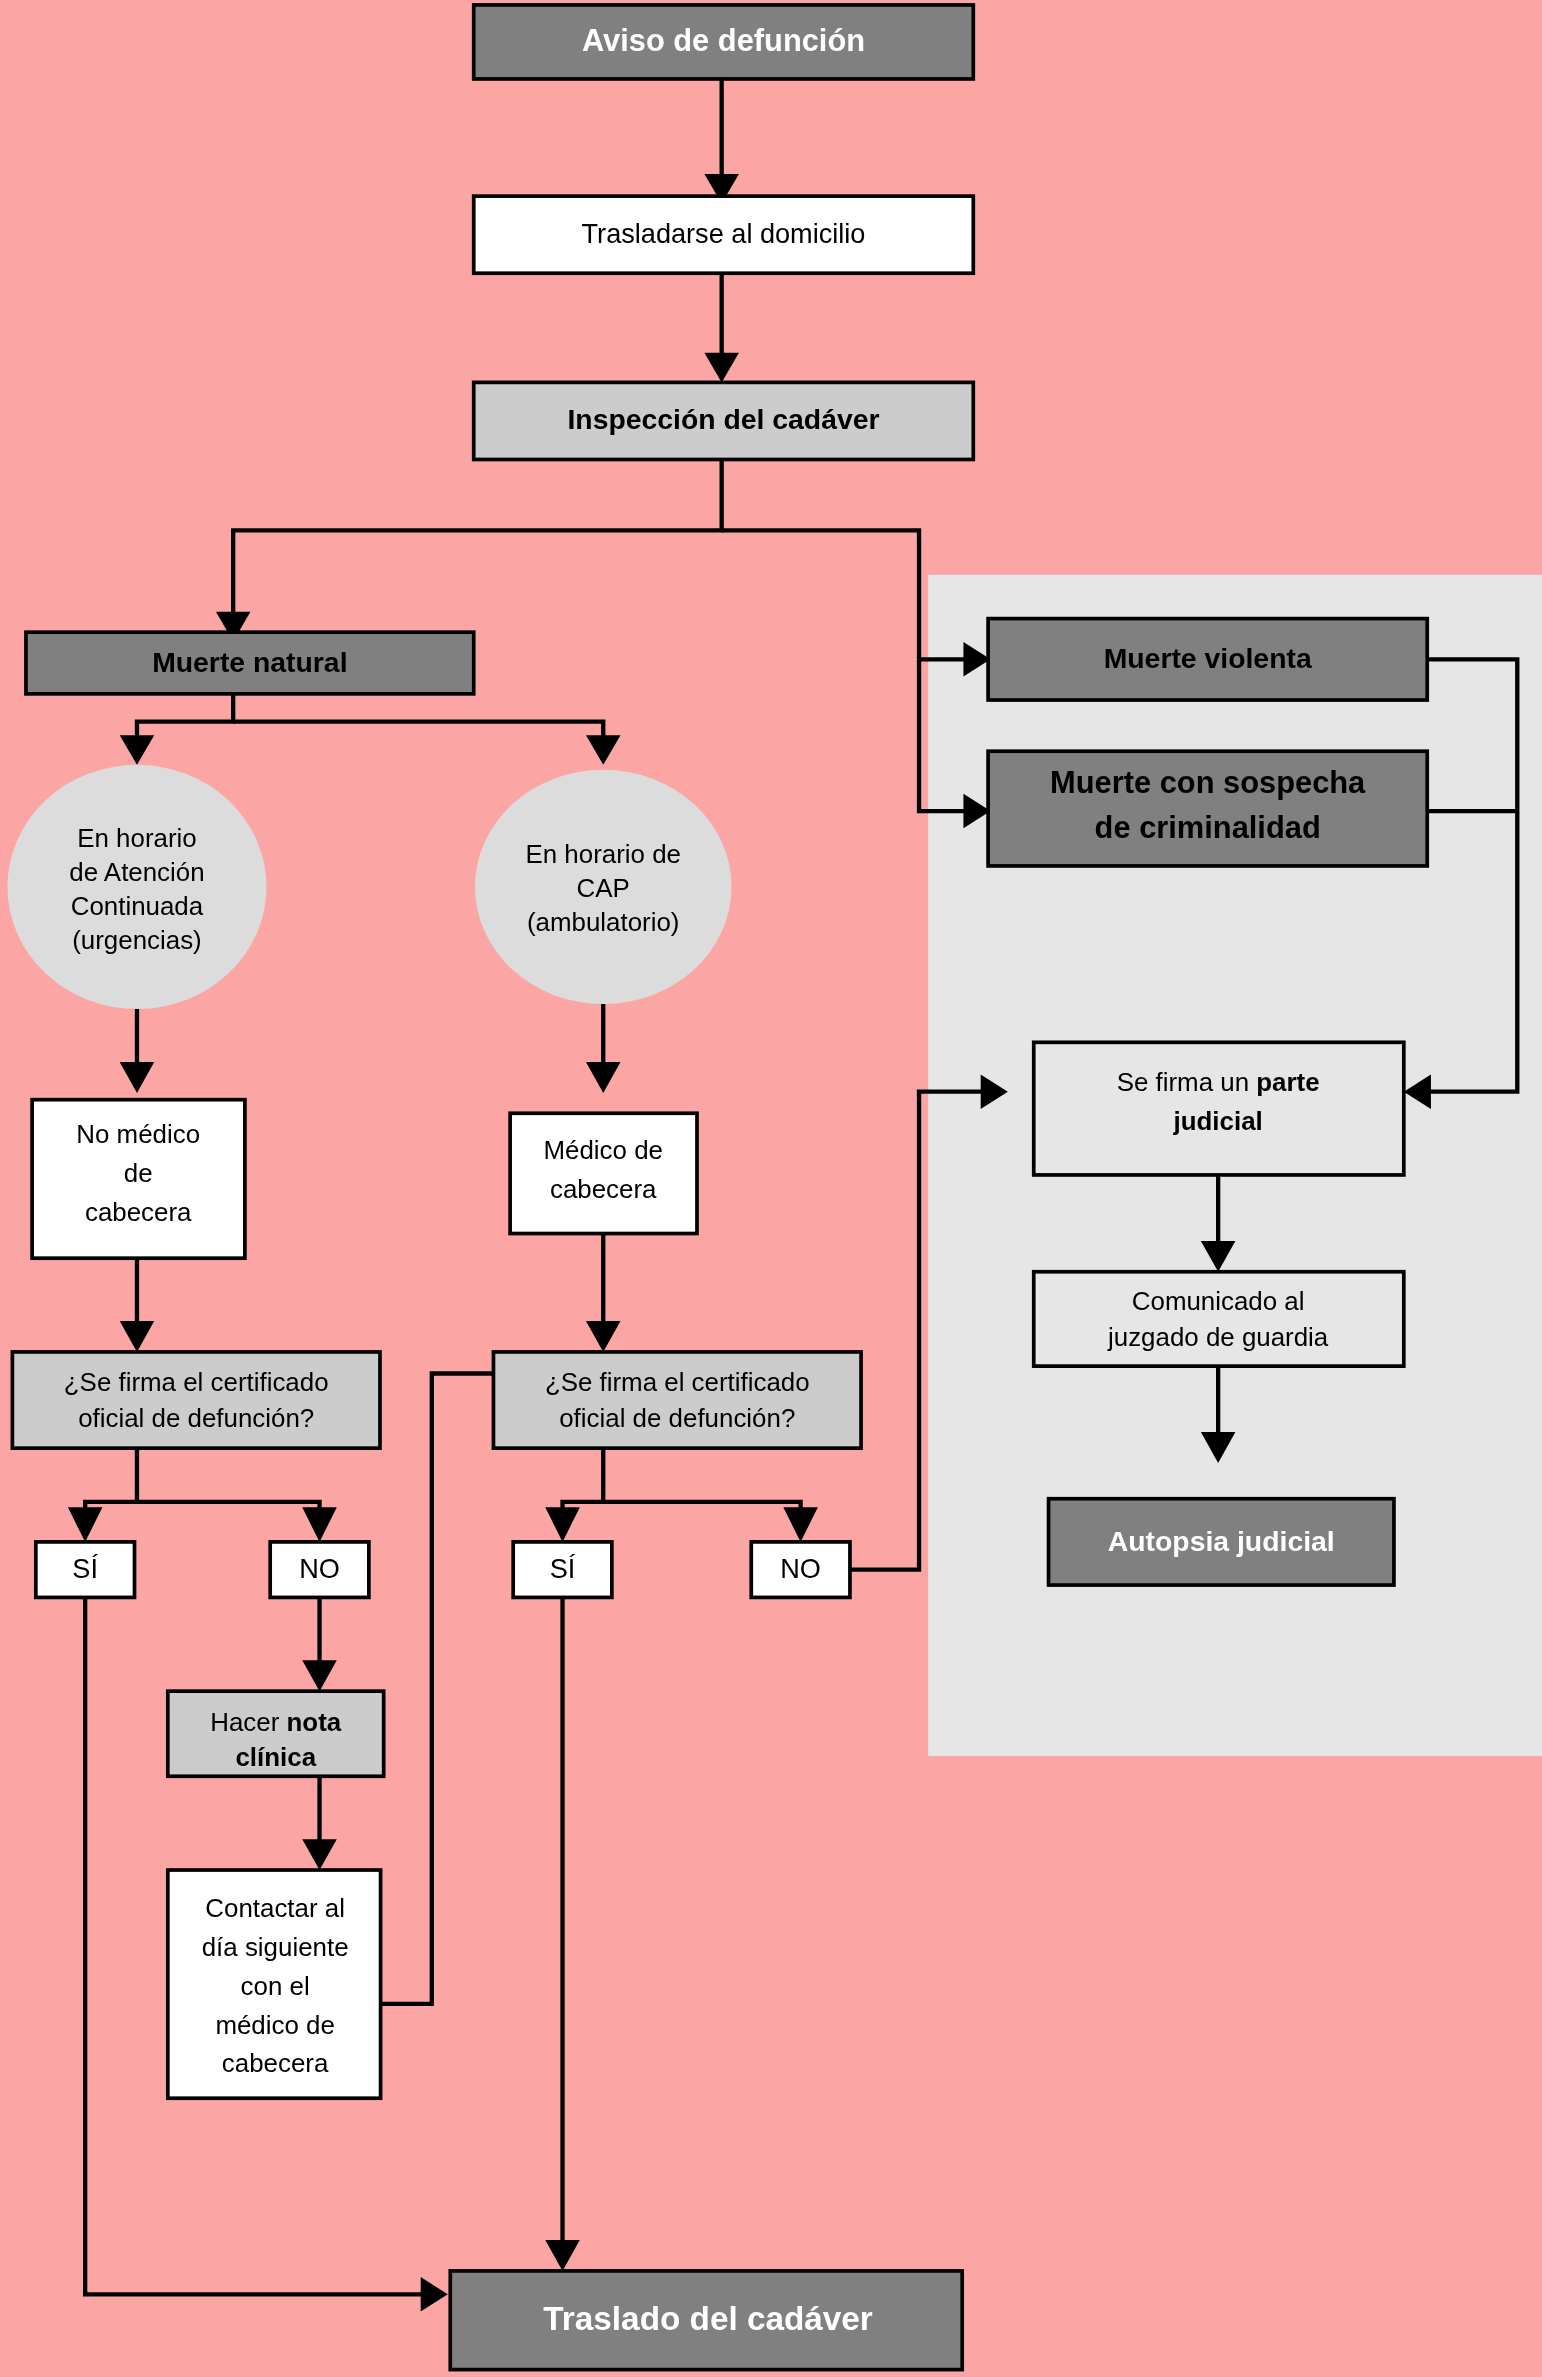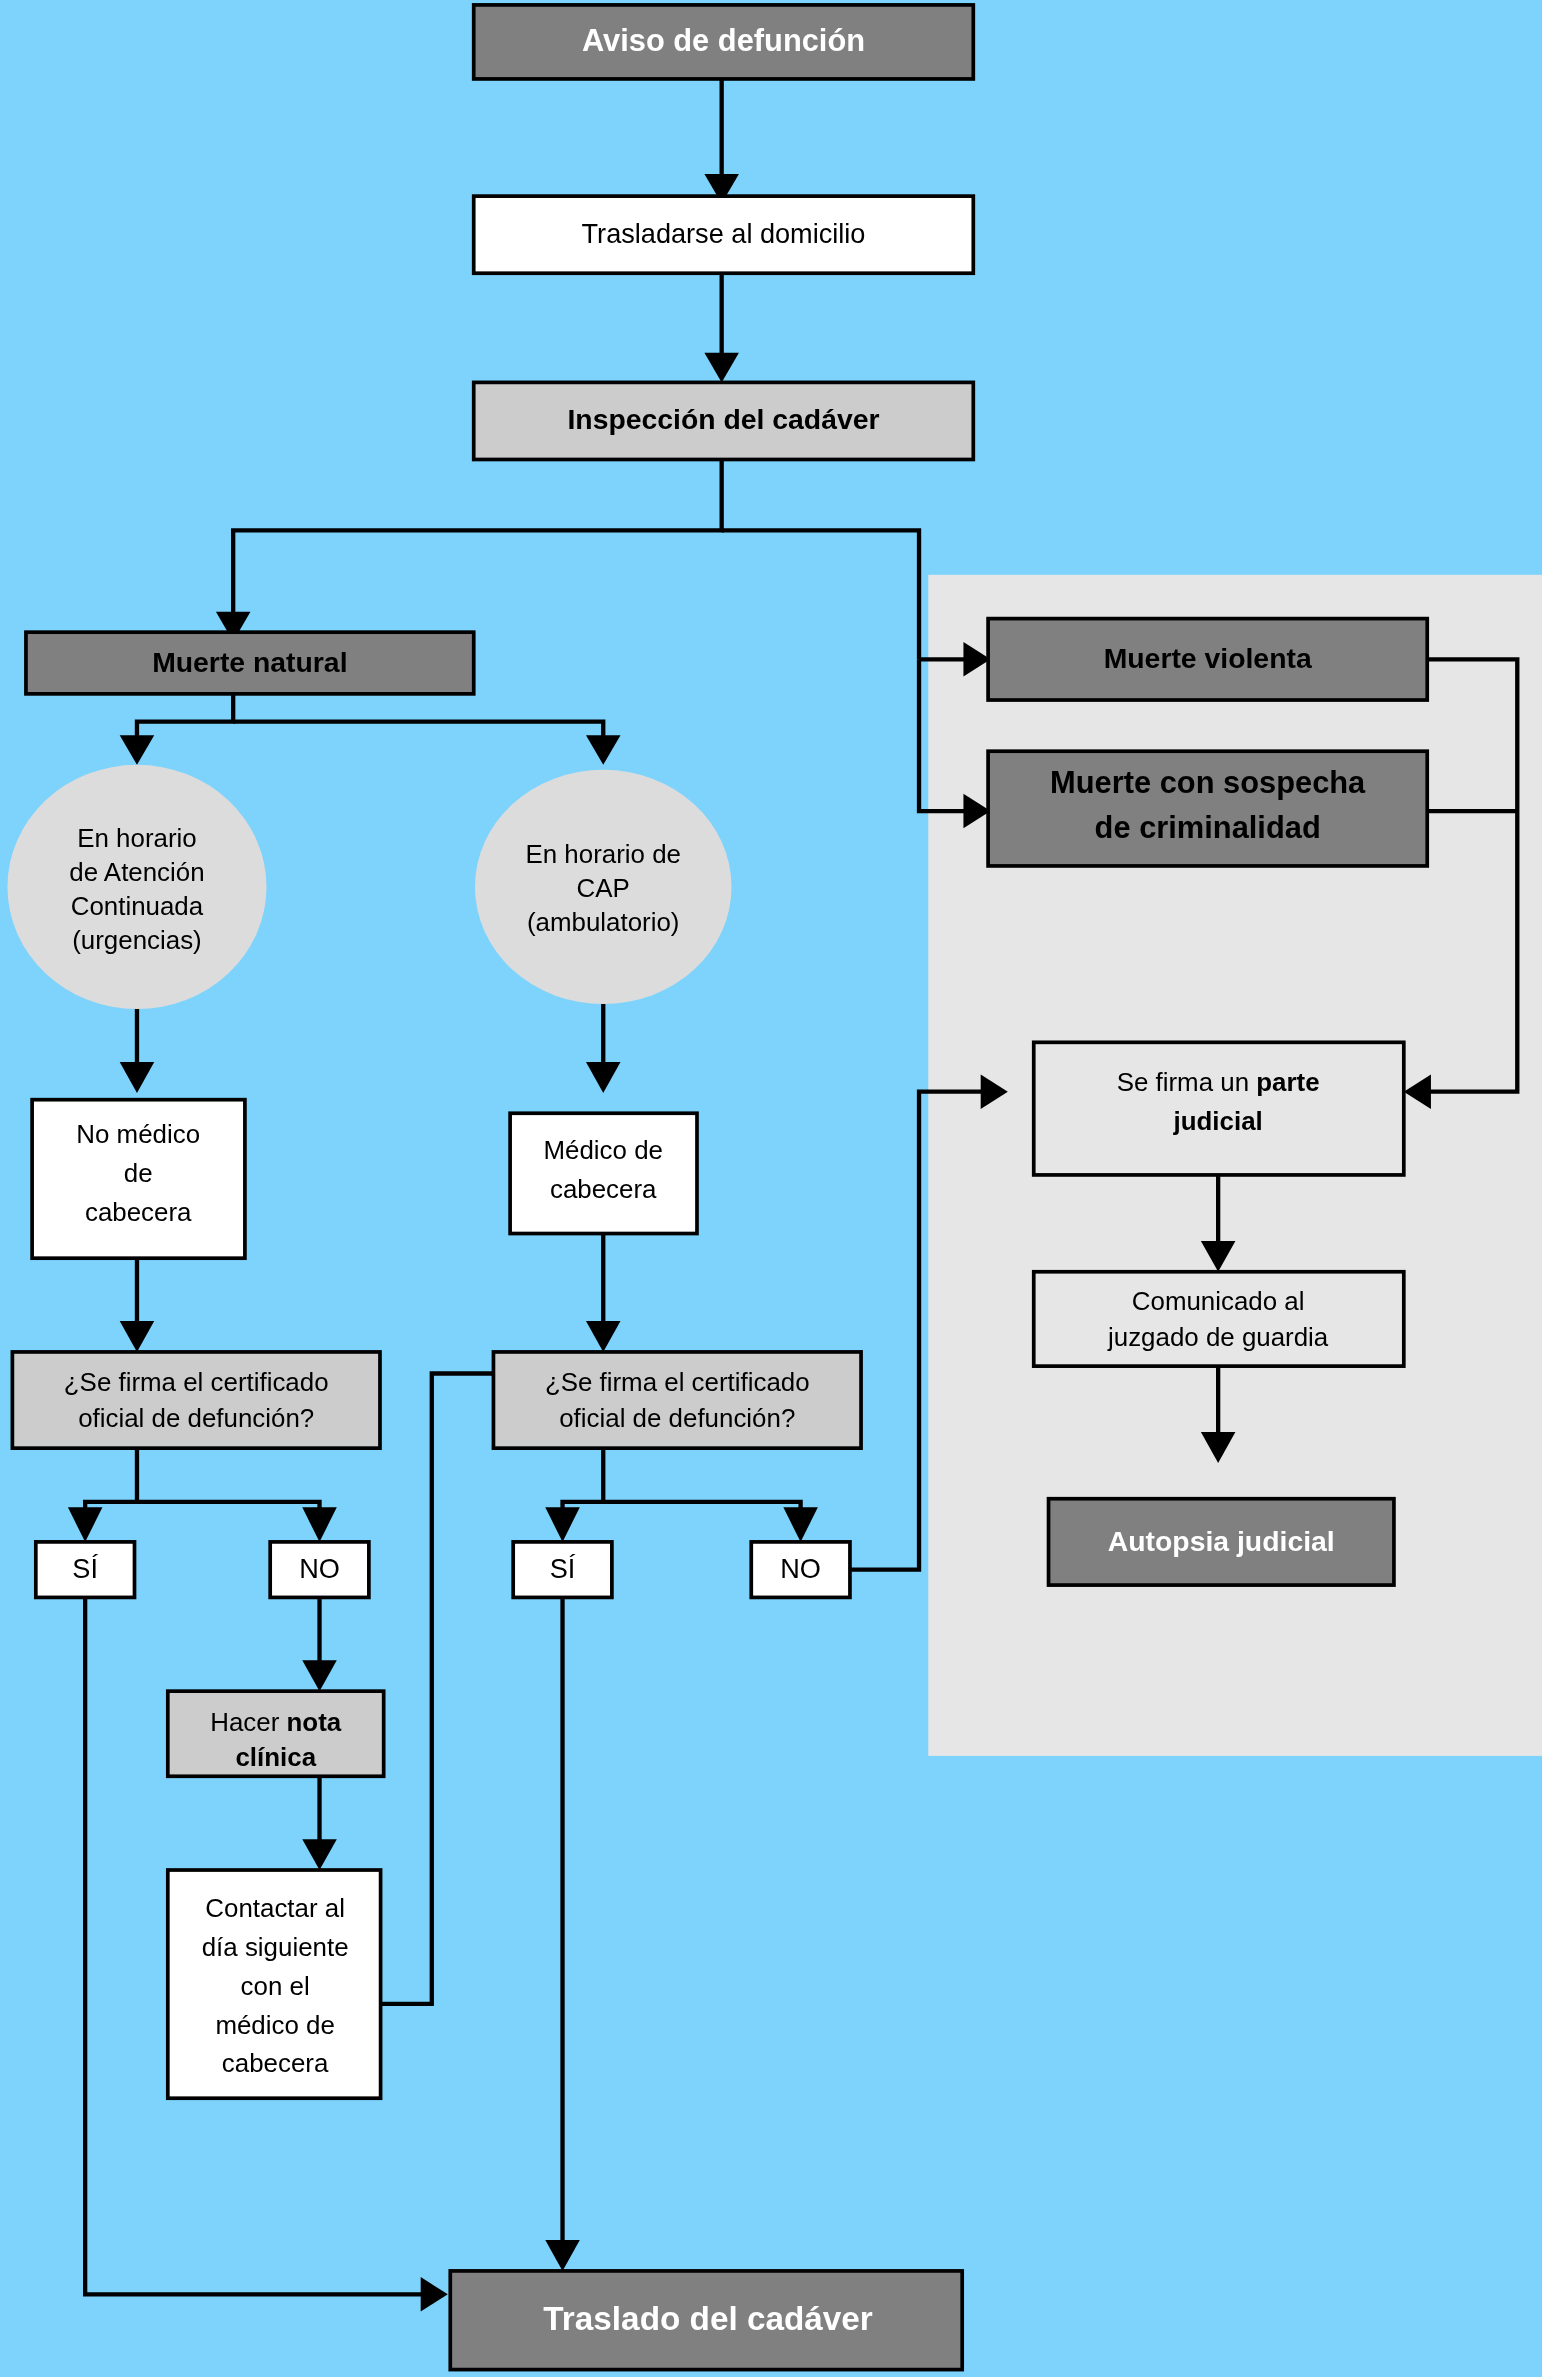--- a/index.html
+++ b/index.html
@@ -7,21 +7,21 @@
     padding: 0;
     background: #ffffff;
   }
   body {
     font-family: "Liberation Sans", sans-serif;
   }
   #flowchart-root {
     position: relative;
     width: 1542px;
     height: 2377px;
-    background: #7dd3fc;
+    background: #fca5a5;
     overflow: hidden;
   }
   svg.chart-canvas {
     position: absolute;
     top: 0;
     left: 0;
     width: 1542px;
     height: 2377px;
     display: block;
   }

